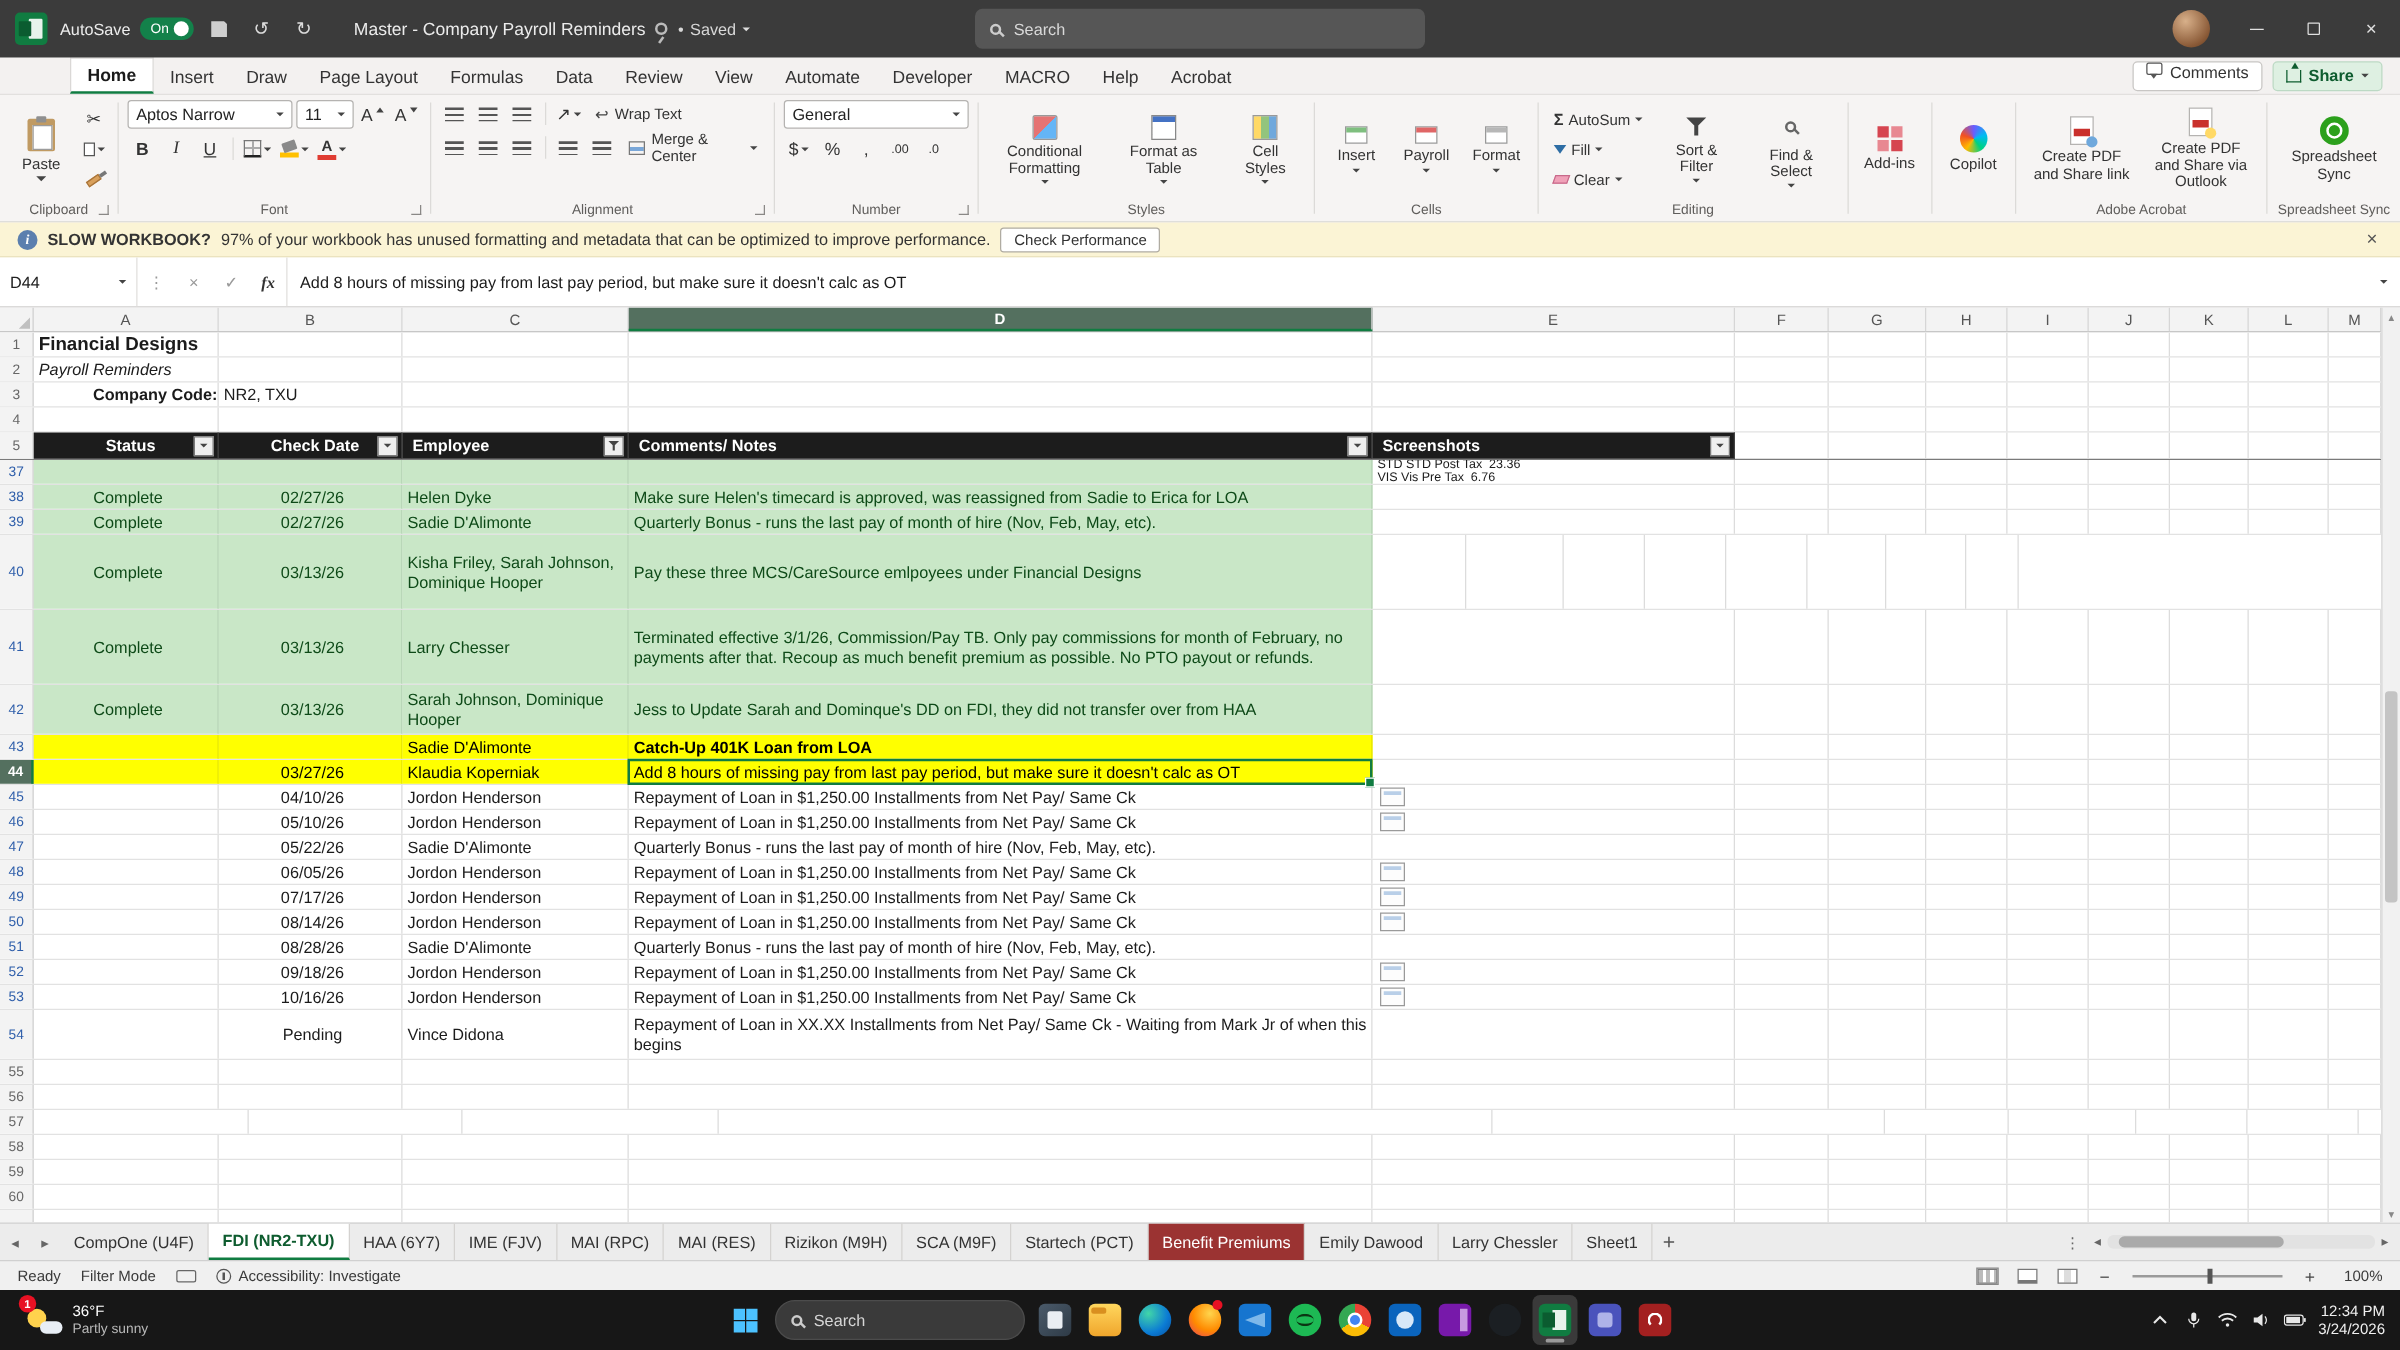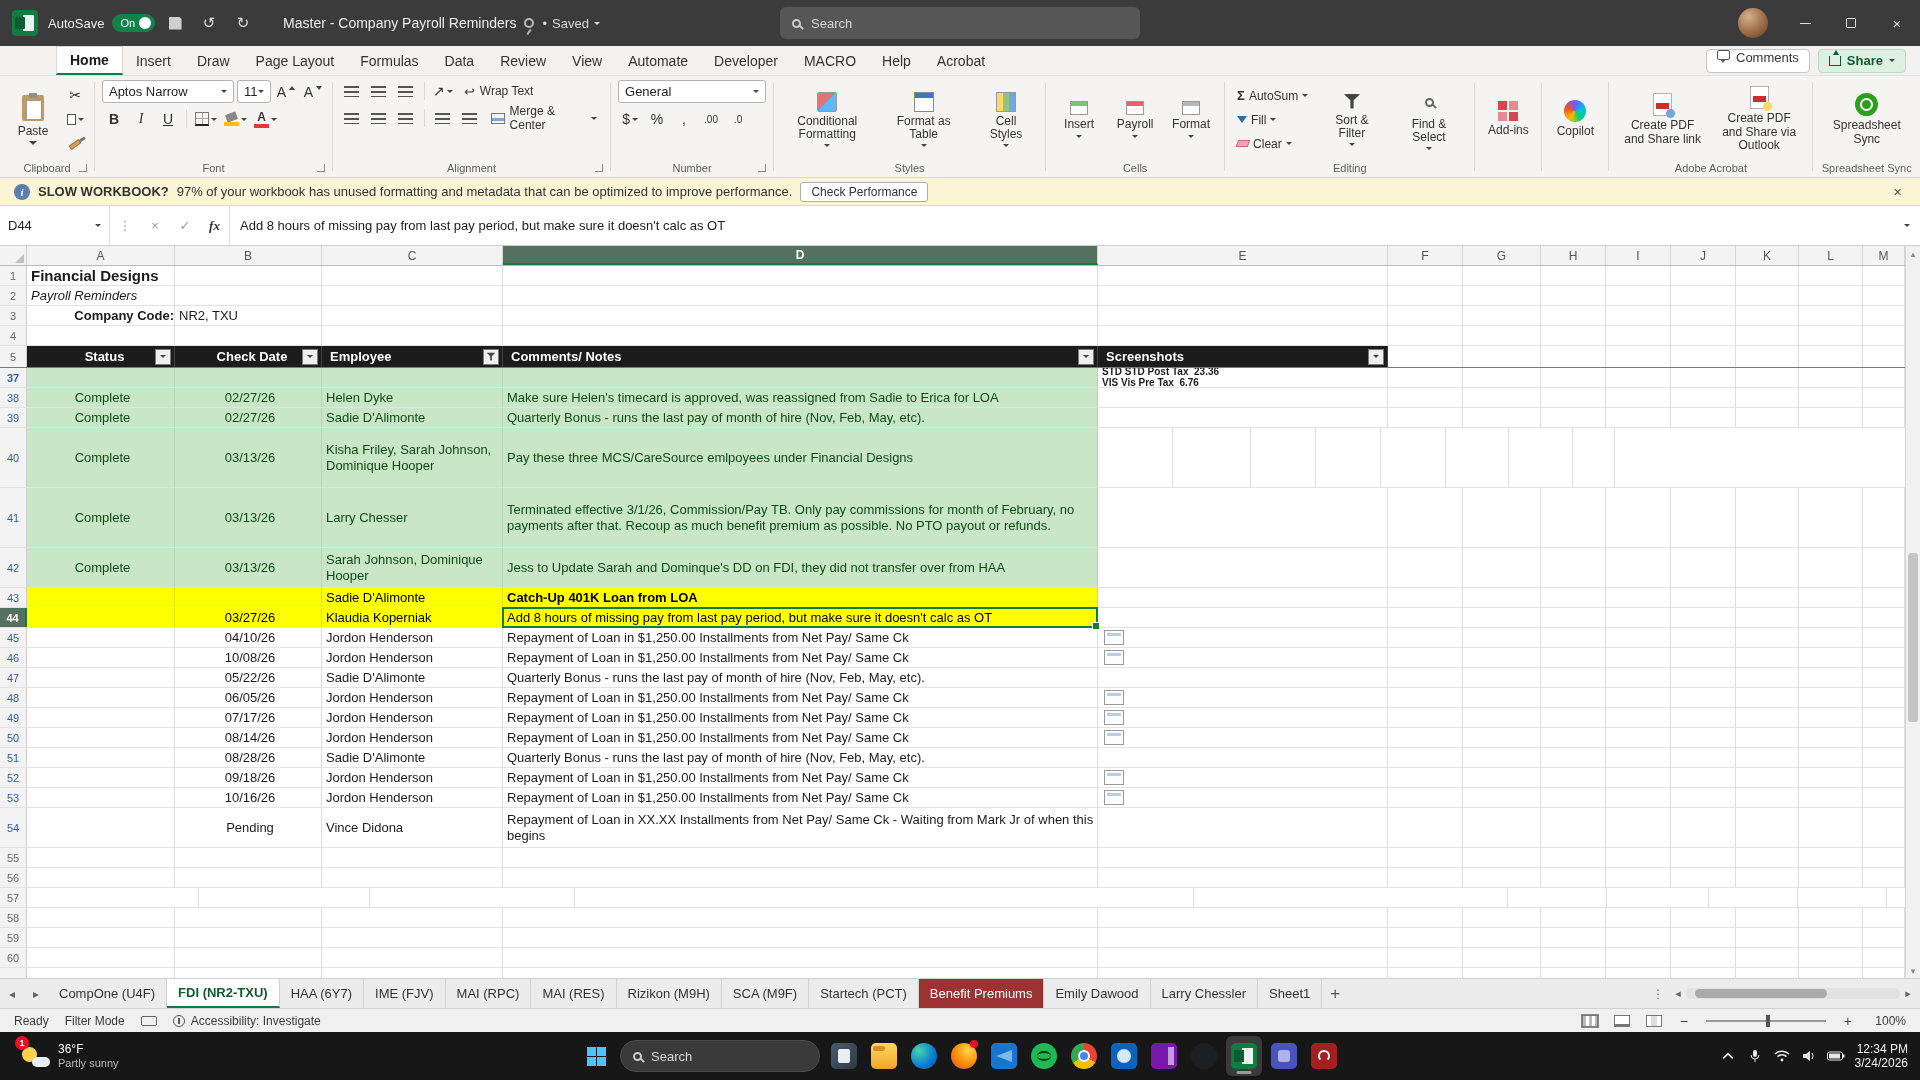--- a/index.html
+++ b/index.html
@@ -58,21 +58,21 @@
 .lnch{width:8px;height:8px;border-right:1.5px solid #8a8886;border-bottom:1.5px solid #8a8886;display:inline-block;position:absolute;right:0;bottom:5px;cursor:pointer}
 .bigbtn{display:flex;flex-direction:column;align-items:center;justify-content:center;gap:3px;padding:3px 5px;border-radius:4px;cursor:pointer;min-width:52px}
 .bl{font-size:12px;color:#333}
 .bl2{font-size:12px;color:#333;text-align:center;line-height:1.12;max-width:86px}
 .minicol{display:flex;flex-direction:column;justify-content:center;gap:3px}
 .mini{min-width:24px;height:22px;display:inline-flex;align-items:center;justify-content:center;gap:2px;border-radius:3px;font-size:14px;color:#333;cursor:pointer;padding:0 2px}
 .mini.b{font-weight:800}.mini.i{font-style:italic;font-family:"Liberation Serif",serif}.mini.u{text-decoration:underline}
 .frow{display:flex;align-items:center;gap:3px}
 .vline{width:1px;height:18px;background:#dcdad8;margin:0 3px}
 .combo{height:23px;border:1px solid #b5b3b1;background:#fff;border-radius:3px;display:flex;align-items:center;justify-content:space-between;padding:0 6px;font-size:13px;color:#222;cursor:pointer}
-.fontname{width:132px}.fontsize{width:34px}.numfmt{width:148px}
+.fontname{width:132px}.fontsize{width:46px}.numfmt{width:148px}
 .supup{width:0;height:0;border-left:3px solid transparent;border-right:3px solid transparent;border-bottom:4px solid #444;margin:-8px 0 0 1px}
 .supdn{width:0;height:0;border-left:3px solid transparent;border-right:3px solid transparent;border-top:4px solid #444;margin:-8px 0 0 1px}
 .ic-paste{width:22px;height:26px;background:#c09a62;border-radius:2px;position:relative;display:block}
 .ic-paste::before{content:'';position:absolute;left:4px;top:5px;width:14px;height:18px;background:#fff;border:1px solid #9c9c9c}
 .ic-paste::after{content:'';position:absolute;left:7px;top:-2px;width:8px;height:5px;background:#8f8f8f;border-radius:1px}
 .ic-copy{width:9px;height:11px;border:1px solid #555;background:#fff;display:inline-block;position:relative}
 .ic-copy::after{content:'';position:absolute;left:2px;top:-4px;width:9px;height:11px;border:1px solid #555;background:#fff;z-index:-1}
 .ic-brush{width:12px;height:5px;background:#d9a05b;border:1px solid #a8743a;transform:rotate(-35deg);display:inline-block;position:relative}
 .ic-brush::after{content:'';position:absolute;right:-7px;top:0;width:6px;height:3px;background:#777}
 .ic-borders{width:14px;height:14px;border:1px solid #777;border-bottom:2px solid #222;display:inline-block;background:linear-gradient(to right,transparent 6px,#aaa 6px,#aaa 7px,transparent 7px),linear-gradient(to bottom,transparent 5px,#aaa 5px,#aaa 6px,transparent 6px)}
@@ -730,21 +730,21 @@
             </div>
             <div class="cell" style="width: 75px;"></div>
             <div class="cell" style="width: 78px;"></div>
             <div class="cell" style="width: 65px;"></div>
             <div class="cell" style="width: 65px;"></div>
             <div class="cell" style="width: 65px;"></div>
             <div class="cell" style="width: 63px;"></div>
             <div class="cell" style="width: 64px;"></div>
             <div class="cell" style="width: 42px;"></div>
           </div>
-          <div class="grow" style="height: 20px; font-weight: bold;">
+          <div class="grow" style="height: 20px;">
             <div class="rn blue">37</div>
             <div class="cell green" style="width: 148px;"></div>
             <div class="cell green" style="width: 147px;"></div>
             <div class="cell green" style="width: 181px;"></div>
             <div class="cell green" style="width: 595px;"></div>
             <div class="cell small" style="width: 290px;">
               <div class="lines"><div>STD STD Post Tax  23.36</div><div>VIS Vis Pre Tax  6.76</div></div>
             </div>
             <div class="cell" style="width: 75px;"></div>
             <div class="cell" style="width: 78px;"></div>
@@ -937,21 +937,21 @@
             <div class="cell" style="width: 65px;"></div>
             <div class="cell" style="width: 65px;"></div>
             <div class="cell" style="width: 63px;"></div>
             <div class="cell" style="width: 64px;"></div>
             <div class="cell" style="width: 42px;"></div>
           </div>
           <div class="grow" style="height: 20px;">
             <div class="rn blue">46</div>
             <div class="cell" style="width: 148px;"></div>
             <div class="cell" style="width: 147px; justify-content: center;">
-              <span class="ct">10/08/26</span>
+              <span class="ct">05/10/26</span>
             </div>
             <div class="cell" style="width: 181px;">
               <span class="ct">Jordon Henderson</span>
             </div>
             <div class="cell" style="width: 595px;">
               <span class="ct">Repayment of Loan in $1,250.00 Installments from Net Pay/ Same Ck</span>
             </div>
             <div class="cell" style="width: 290px;">
               <span class="thumbimg"></span>
             </div>

